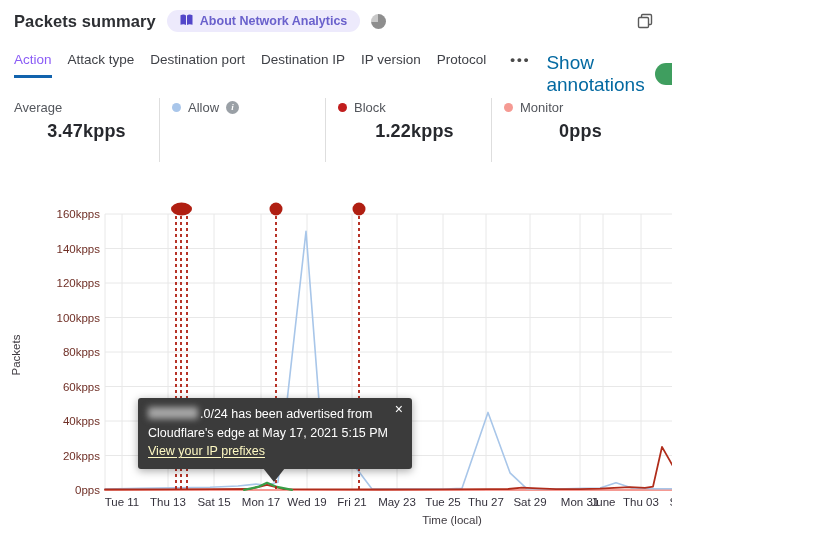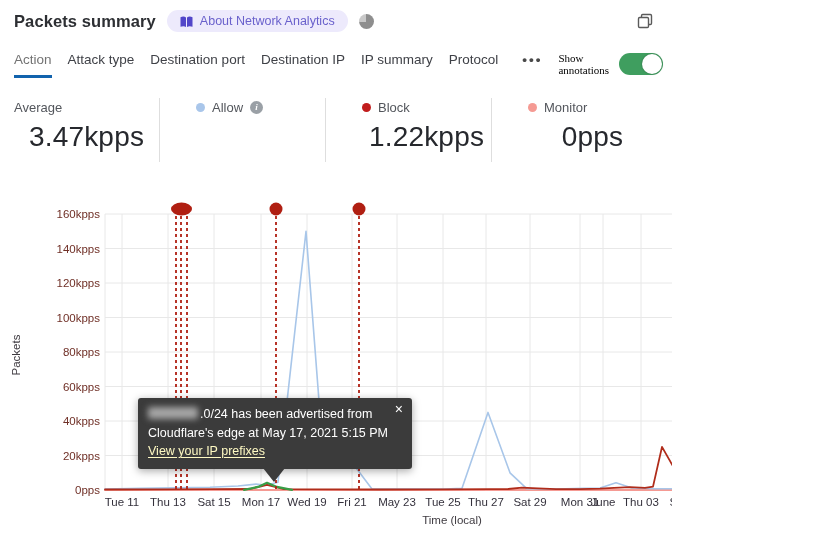--- a/index.html
+++ b/index.html
@@ -1,44 +1,44 @@
 <!DOCTYPE html>
 <html><head>
 <meta charset="utf-8">
 <style>
   html,body{margin:0;padding:0;background:#fff;}
   .page{position:relative;width:672px;height:545px;background:#fff;overflow:hidden;
         font-family:"Liberation Sans","DejaVu Sans",sans-serif;color:#2d2f33;}
   
   .hdr{position:absolute;left:14px;top:10px;display:flex;align-items:center;gap:11px;}
   .hdr h1{margin:0;font-size:16.5px;font-weight:700;color:#2d2f33;letter-spacing:.1px;}
-  .badge{display:inline-flex;align-items:flex-end;gap:7px;padding:4px 13px;background:#edeafc;
-         border-radius:14px;font-size:12.5px;color:#6a61cc;cursor:pointer;}
+  .badge{display:inline-flex;align-items:flex-start;gap:7px;padding:4px 13px;background:#edeafc;
+         border-radius:14px;font-size:12.5px;color:#6a61cc;cursor:pointer;font-weight:bold;}
   .pie{width:15px;height:15px;border-radius:50%;
        background:conic-gradient(#8e8e8e 0 270deg,#c9c9c9 270deg 360deg);cursor:pointer;}
   .copyic{position:absolute;top:12px;right:18px;cursor:pointer;}
   
   .tabrow{position:absolute;left:14px;top:52px;right:16px;display:flex;align-items:flex-start;gap:16px;}
   .tab{font-size:13.5px;color:#3f4147;padding-bottom:8px;cursor:pointer;white-space:nowrap;}
-  .tab.active{color:#737373;border-bottom:3px solid #1263ad;}
+  .tab.active{color:#8b5cf6;border-bottom:3px solid #1263ad;}
   .tab.more{letter-spacing:2px;color:#4a4a4a;font-weight:700;margin-left:8px;}
   .togglewrap{margin-left:auto;display:flex;align-items:center;gap:10px;}
-  .togglewrap .tlabel{font-size:11px;color:#000000;font-family:Liberation Serif, serif;}
+  .togglewrap .tlabel{font-size:19px;color:#0369a1;}
   .toggle{position:relative;width:44px;height:22px;border-radius:11px;background:#3f9e5f;cursor:pointer;flex:none;}
   .knob{position:absolute;top:1px;right:1px;width:20px;height:20px;border-radius:50%;background:#fff;
         box-shadow:0 0 2px rgba(0,0,0,.35);}
   
   .stats{position:absolute;left:14px;top:98px;right:0;height:64px;display:flex;text-align:center;}
-  .stat{width:166px;box-sizing:border-box;border-left:1px solid #dedede;padding-left:36px;}
+  .stat{width:166px;box-sizing:border-box;border-left:1px solid #dedede;padding-left:12px;}
   .stat.first{width:145px;border-left:none;padding-left:0;}
   .slabel{display:flex;align-items:center;gap:7px;font-size:13px;color:#53565c;height:18px;}
   .dot{width:9px;height:9px;border-radius:50%;flex:none;}
   .info{width:13px;height:13px;border-radius:50%;background:#9aa0a6;color:#fff;font-size:9px;font-weight:700;
         display:inline-flex;align-items:center;justify-content:center;cursor:pointer;font-family:"Liberation Serif",serif;font-style:italic;}
-  .sval{margin-top:5px;font-size:28px;font-weight:400;color:#26282d;letter-spacing:.2px;}
+  .sval{margin-top:5px;font-size:18px;font-weight:700;color:#26282d;letter-spacing:.2px;}
   
   .chartwrap{position:absolute;left:0;top:190px;width:816px;height:355px;text-decoration:underline;}
   .ylab{font-size:11.5px;fill:#6f2f26;}
   .xlab{font-size:11.5px;fill:#34313c;}
   .atitle{font-size:11.5px;fill:#3f3b41;}
   
   .tooltip{position:absolute;left:138px;top:208px;width:254px;background:#3b3b3b;color:#fff;
            border-radius:3px;padding:7px 10px 8px 10px;font-size:12.5px;line-height:18.5px;
            box-shadow:0 2px 8px rgba(0,0,0,.35);}
   .tooltip .close{position:absolute;top:2px;right:9px;font-size:14px;color:#fff;cursor:pointer;}
@@ -71,21 +71,21 @@
       <rect x="2.5" y="5.5" width="10" height="10" rx="1.2" fill="#ffffff" stroke="#5a5a5a" stroke-width="1.4"></rect>
     </svg>
   </span>
 
   <div class="tabrow">
     <nav class="tabs" id="tabs" style="display:flex;gap:16px;">
         <span class="tab active" style="border-bottom-color: rgb(18, 99, 173);">Action</span>
         <span class="tab">Attack type</span>
         <span class="tab">Destination port</span>
         <span class="tab">Destination IP</span>
-        <span class="tab">IP summary</span>
+        <span class="tab">IP version</span>
         <span class="tab">Protocol</span>
         <span class="tab more">•••</span>
       </nav>
     <div class="togglewrap">
       <span class="tlabel">Show annotations</span>
       <span class="toggle" id="annToggle" style="background: rgb(63, 158, 95);">
           <span class="knob"></span>
         </span>
     </div>
   </div>

